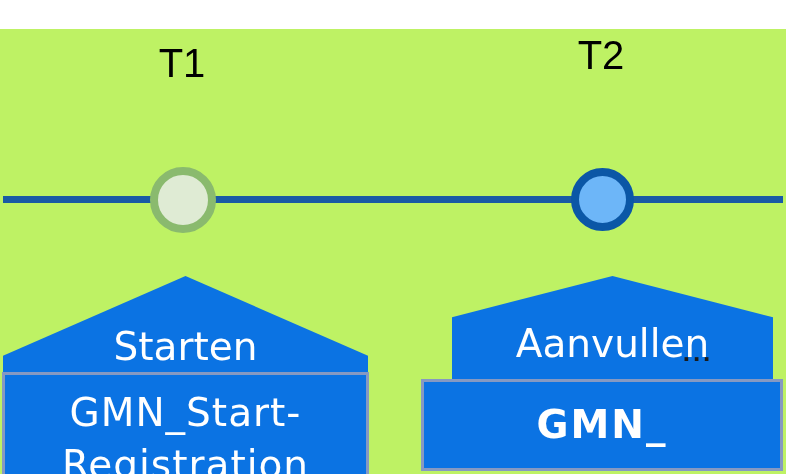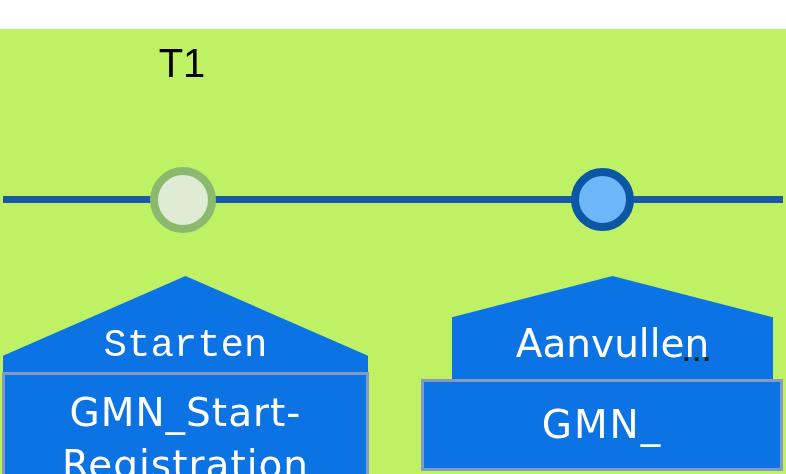--- a/index.html
+++ b/index.html
@@ -52,41 +52,40 @@
     position: absolute;
     background: var(--callout-fill, #0b73e3);
     display: flex; justify-content: center; align-items: flex-end;
     color: var(--callout-text, #fff);
     box-sizing: border-box;
   }
   .roof-left {
     left: 3px; top: 247px; width: 365px; height: 96px;
     clip-path: polygon(50% 0%, 100% 83%, 100% 100%, 0% 100%, 0% 83%);
     padding-bottom: 6px;
-    font-family: Liberation Mono, monospace;
   }
   .roof-right {
     left: 452px; top: 247px; width: 321px; height: 103px;
     clip-path: polygon(50% 0%, 100% 40%, 100% 100%, 0% 100%, 0% 40%);
     padding-bottom: 16px;
   }
   .roof-text { font-size: 39px; line-height: 1; white-space: nowrap; }
 
   
   .box {
     position: absolute;
     background: var(--callout-fill, #0b73e3);
     border: 3px solid var(--callout-border, #8699c2);
     box-sizing: border-box;
     display: flex; flex-direction: column; justify-content: center; align-items: center;
     color: var(--callout-text, #fff);
     text-align: center;
   }
   .box-left  { left: 2px;   top: 343px; width: 367px; height: 129px; padding-top: 4px; }
-  .box-right { left: 421px; top: 350px; width: 362px; height: 92px; }
+  .box-right { left: 421px; top: 350px; width: 362px; height: 92px; font-weight: bold; }
   .box-line { font-size: 39px; line-height: 52px; letter-spacing: 1px; white-space: nowrap; }
   .box-right .box-line { line-height: 54px; letter-spacing: 2px; }
 
   
   .dots {
     position: absolute;
     left: 676px; top: 310px; width: 44px;
     text-align: center;
     font-size: 26px; font-weight: bold; letter-spacing: 3px;
     line-height: 1;
@@ -94,20 +93,21 @@
     font-family: "Liberation Sans", sans-serif;
   }
 </style>
 </head>
 <body>
 
 <div class="stage">
 
   <div class="tl-label tl-label-t1">T1</div>
 
+  <div class="tl-label tl-label-t2">T2</div>
 
   <div class="tl-line"></div>
 
   <div class="marker marker-t1"></div>
   <div class="marker marker-t2"></div>
 
   <div class="roof roof-left">
     <span class="roof-text">Starten</span>
   </div>
 

